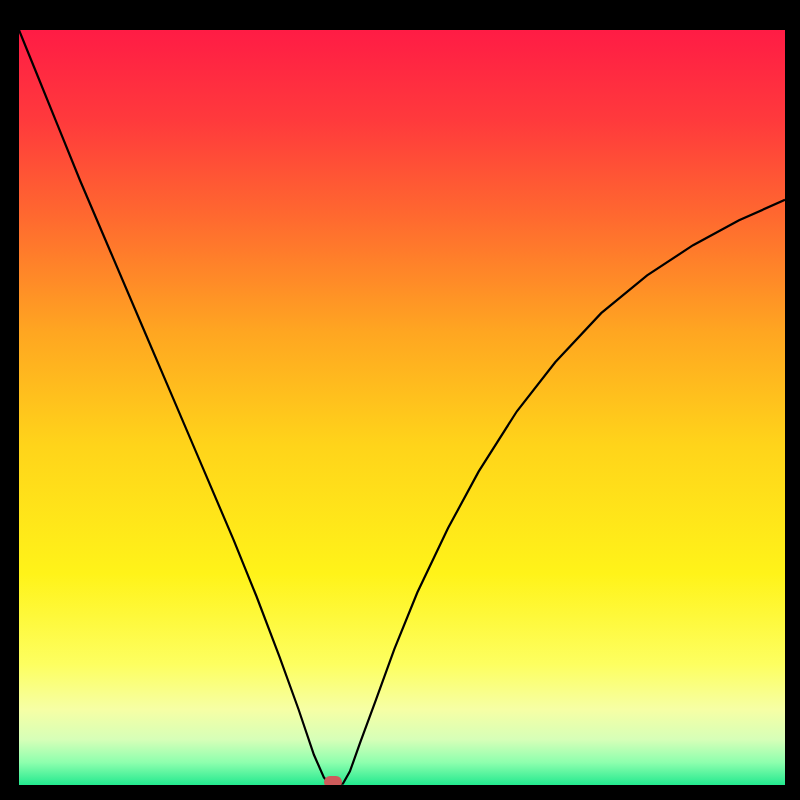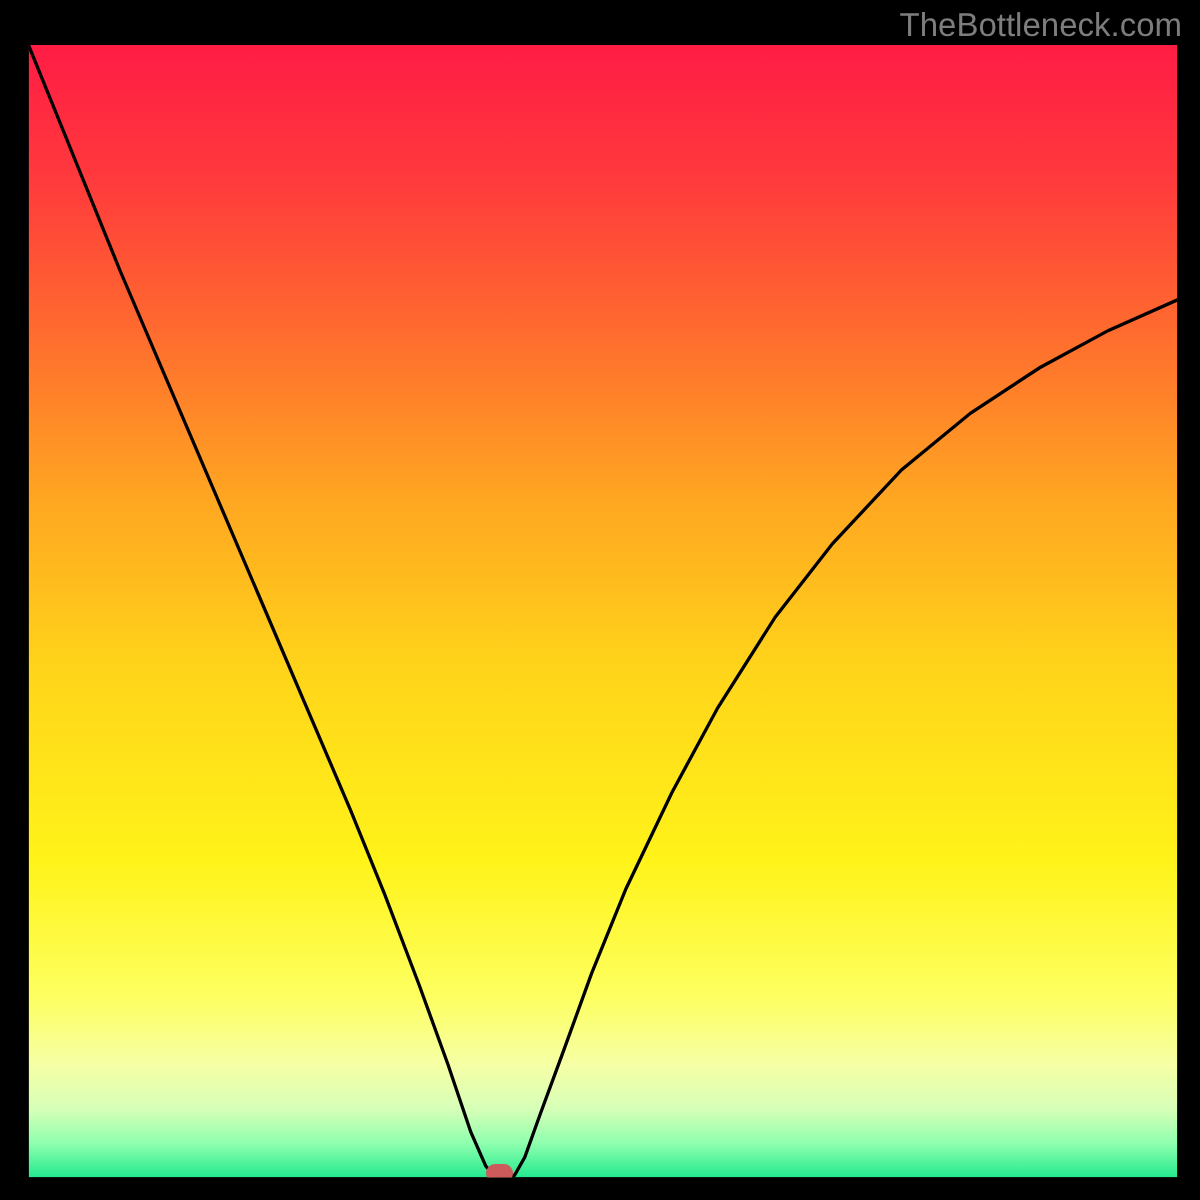--- a/index.html
+++ b/index.html
@@ -46,21 +46,20 @@
     border-radius: 6px;
     background: #ce5b5b;
     transform: translate(-50%, -50%);
     z-index: 6;
   }
 </style>
 </head>
 <body>
 <div class="container">
 
-  <div class="watermark">TheBottleneck.com</div>
 
   <div class="plot">
     <svg id="chart-svg" viewBox="0 0 766 755" preserveAspectRatio="none">
       <defs>
         <linearGradient id="bg-grad" x1="0" y1="0" x2="0" y2="1">
 
         <stop offset="0.00%" stop-color="#ff1c45"></stop>
             <stop offset="12.00%" stop-color="#ff3a3c"></stop>
             <stop offset="25.00%" stop-color="#ff6a2f"></stop>
             <stop offset="40.00%" stop-color="#ffa621"></stop>

